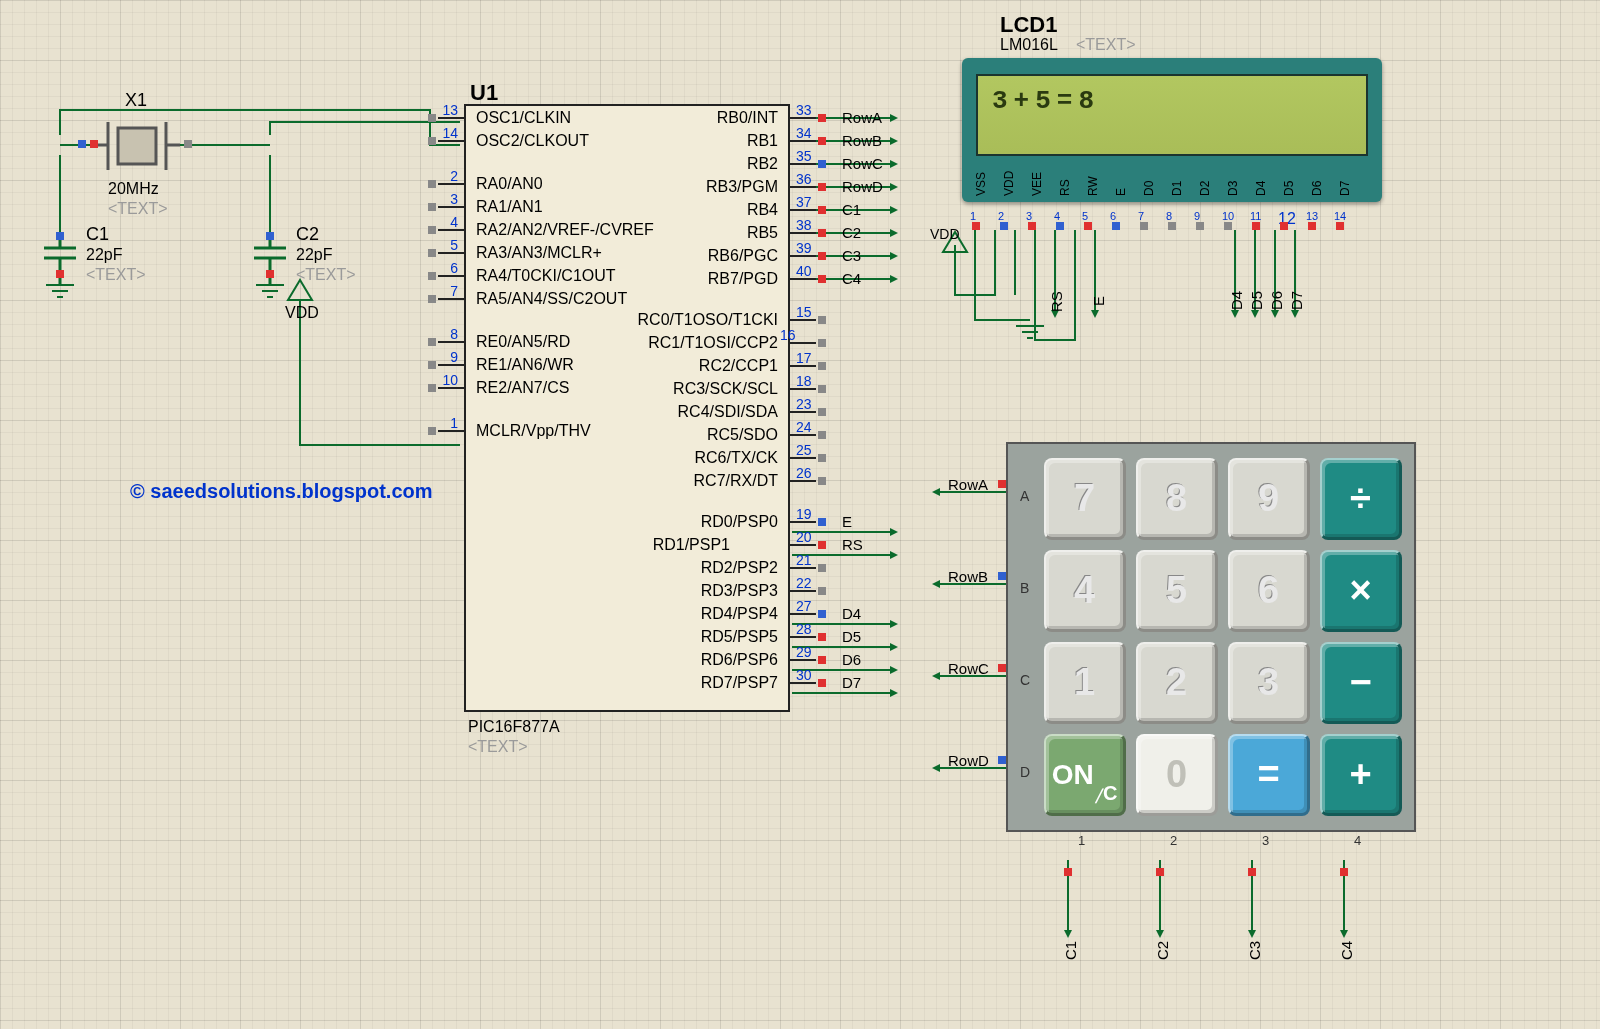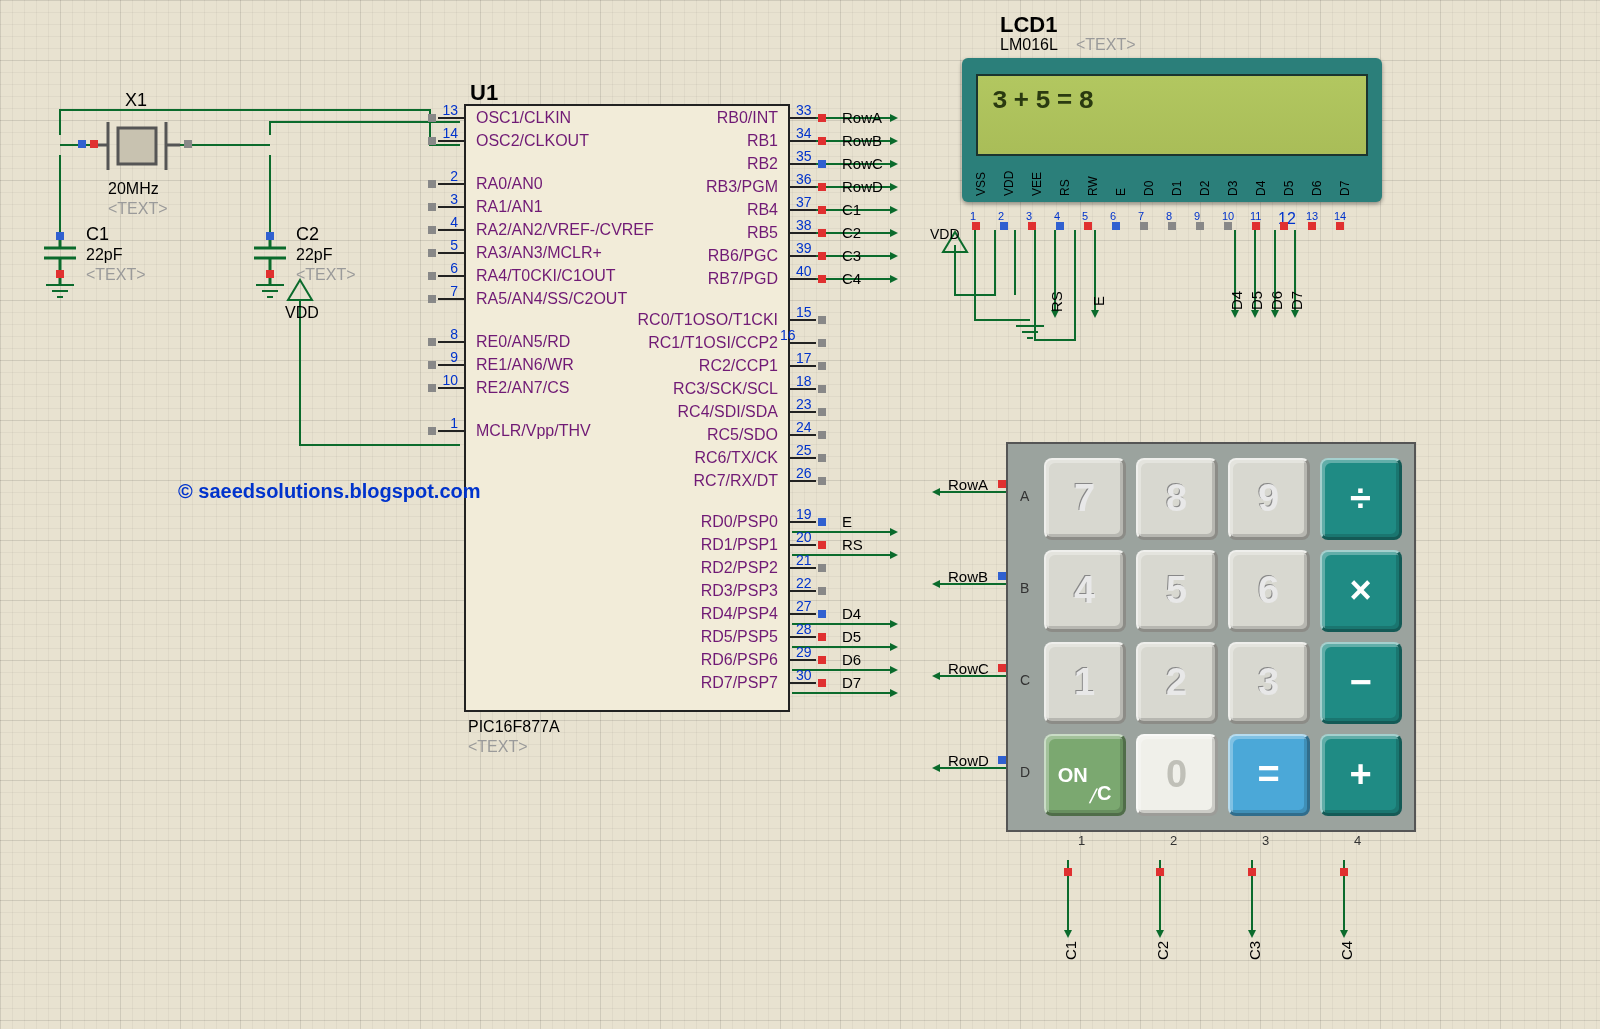--- a/index.html
+++ b/index.html
@@ -16,29 +16,29 @@
     background-size: 60px 60px, 60px 60px, 12px 12px, 12px 12px;
     font-family: Arial, sans-serif;
     position: relative;
     overflow: hidden;
   }
   svg { position: absolute; top: 0; left: 0; z-index: 1; }
   .lbl { position: absolute; font-size: 18px; color: #000; z-index: 5; white-space: nowrap; }
   .small { font-size: 16px; }
   .tiny { font-size: 14px; }
   .gray { color: #9a9a9a; }
-  .blue { color: #0033cc; font-weight: bold; margin-left: 48px; }
+  .blue { color: #0033cc; font-weight: bold; }
   
   .chip {
     position: absolute;
     background: #f2ecd9;
     border: 2px solid #222;
     z-index: 2;
   }
-  .pinrow { position: absolute; z-index: 4; font-size: 16px; color: #701a75; }
+  .pinrow { position: absolute; z-index: 4; font-size: 16px; color: #000000; }
   .pinnum { position: absolute; font-size: 14px; color: #0033cc; text-align: right; z-index: 5; }
   .pinnumR { position: absolute; font-size: 14px; color: #0033cc; text-align: left; z-index: 5; }
   .netlabel { position: absolute; font-size: 15px; color: #000; z-index: 5; }
   .pinmark { position: absolute; width: 8px; height: 8px; z-index: 5; }
   .red { background: #e03030; }
   .bluem { background: #3060d0; }
   .grm { background: #888; }
   
   .lcd-frame {
     position: absolute;
@@ -369,21 +369,21 @@
     <div style="position: absolute; top: 480px; left: 790px; width: 26px; height: 2px; background: rgb(34, 34, 34); z-index: 2;"></div>
     <div class="pinrow" style="top: 472px; right: 822px; text-align: right;">RC7/RX/DT</div>
     <div class="pinmark grm" style="top: 477px; left: 818px;"></div>
     <div class="pinnumR" style="top: 506px; left: 796px;">19</div>
     <div style="position: absolute; top: 521px; left: 790px; width: 26px; height: 2px; background: rgb(34, 34, 34); z-index: 2;"></div>
     <div class="pinrow" style="top: 513px; right: 822px; text-align: right;">RD0/PSP0</div>
     <div class="pinmark bluem" style="top: 518px; left: 818px;"></div>
     <div class="netlabel" style="top: 513px; left: 842px;">E</div>
     <div class="pinnumR" style="top: 529px; left: 796px;">20</div>
     <div style="position: absolute; top: 544px; left: 790px; width: 26px; height: 2px; background: rgb(34, 34, 34); z-index: 2;"></div>
-    <div class="pinrow" style="top: 536px; right: 822px; text-align: center;">RD1/PSP1</div>
+    <div class="pinrow" style="top: 536px; right: 870px; text-align: center;">RD1/PSP1</div>
     <div class="pinmark red" style="top: 541px; left: 818px;"></div>
     <div class="netlabel" style="top: 536px; left: 842px;">RS</div>
     <div class="pinnumR" style="top: 552px; left: 796px;">21</div>
     <div style="position: absolute; top: 567px; left: 790px; width: 26px; height: 2px; background: rgb(34, 34, 34); z-index: 2;"></div>
     <div class="pinrow" style="top: 559px; right: 822px; text-align: right;">RD2/PSP2</div>
     <div class="pinmark grm" style="top: 564px; left: 818px;"></div>
     <div class="pinnumR" style="top: 575px; left: 796px;">22</div>
     <div style="position: absolute; top: 590px; left: 790px; width: 26px; height: 2px; background: rgb(34, 34, 34); z-index: 2;"></div>
     <div class="pinrow" style="top: 582px; right: 822px; text-align: right;">RD3/PSP3</div>
     <div class="pinmark grm" style="top: 587px; left: 818px;"></div>
@@ -476,21 +476,21 @@
       <div class="key k-teal">÷</div>
       <div class="key k-gray">4</div>
       <div class="key k-gray">5</div>
       <div class="key k-gray">6</div>
       <div class="key k-teal">×</div>
       <div class="key k-gray">1</div>
       <div class="key k-gray">2</div>
       <div class="key k-gray">3</div>
       <div class="key k-teal">−</div>
       <div class="key k-green">
-        <span style="font-size:20px;line-height:20px">ON</span>
+        <span style="font-size:28px;line-height:20px">ON</span>
         <span style="font-size:12px;align-self:flex-end;margin:0 0 10px 2px">╱</span>
         <span style="font-size:20px;align-self:flex-end;margin-bottom:8px">C</span>
       </div>
       <div class="key k-white">0</div>
       <div class="key k-blue">=</div>
       <div class="key k-teal">+</div>
     </div>
   <div id="keypad-rows">
       <div class="rowletter" style="top: 44px;">A</div>
       <div class="rowletter" style="top: 136px;">B</div>

